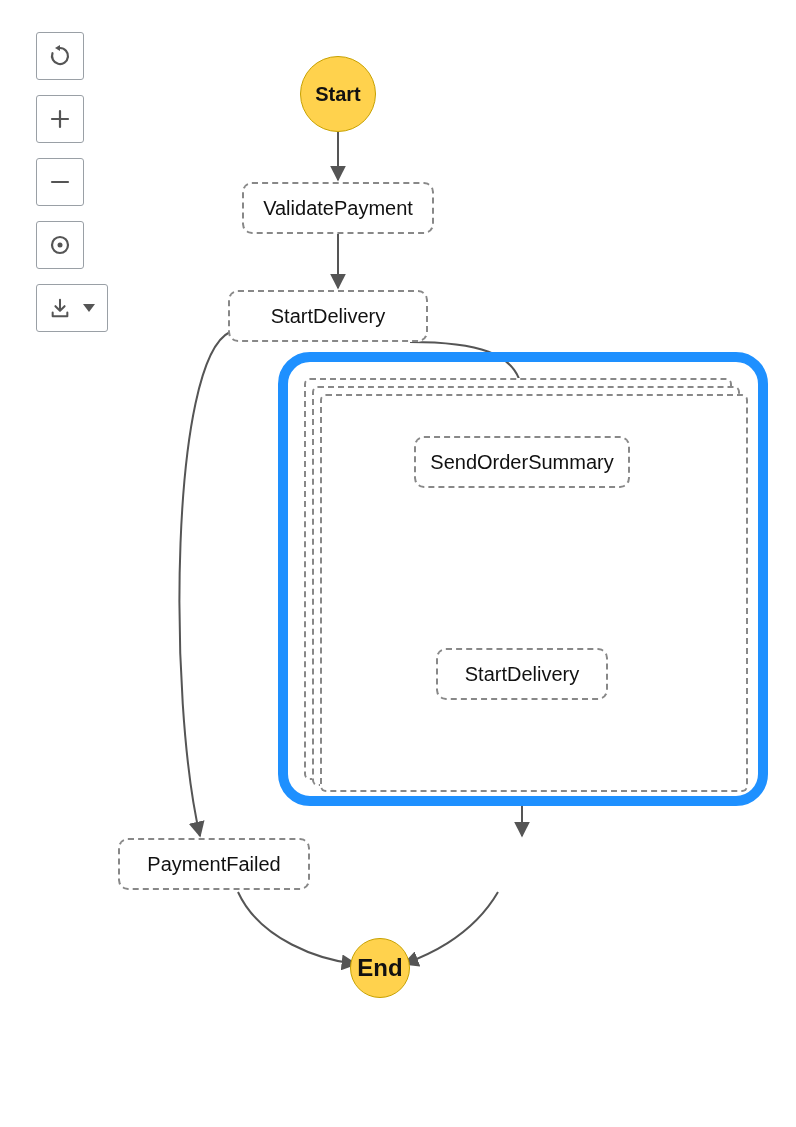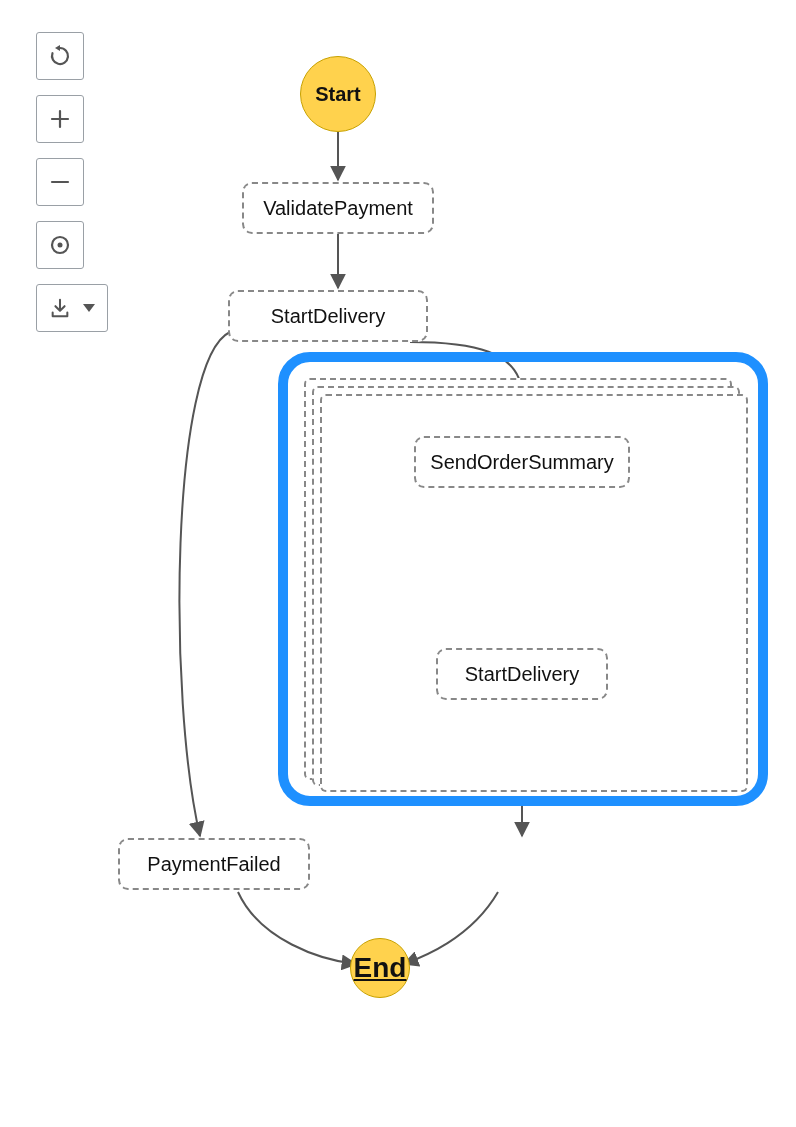--- a/index.html
+++ b/index.html
@@ -186,17 +186,17 @@
 
   <div class="node state" style="left:436px; top:648px; width:172px; height:52px;">
     <span>StartDelivery</span>
   </div>
 
   <div class="node state" style="left:118px; top:838px; width:192px; height:52px;">
     <span>PaymentFailed</span>
   </div>
 
 
-  <div class="node circle" style="left:350px; top:938px; width:60px; height:60px; font-size:28px;text-decoration:underline;">
+  <div class="node circle" style="left:350px; top:938px; width:60px; height:60px; font-size:24px;">
     <span>End</span>
   </div>
 
 </div>
 
 </body></html>

